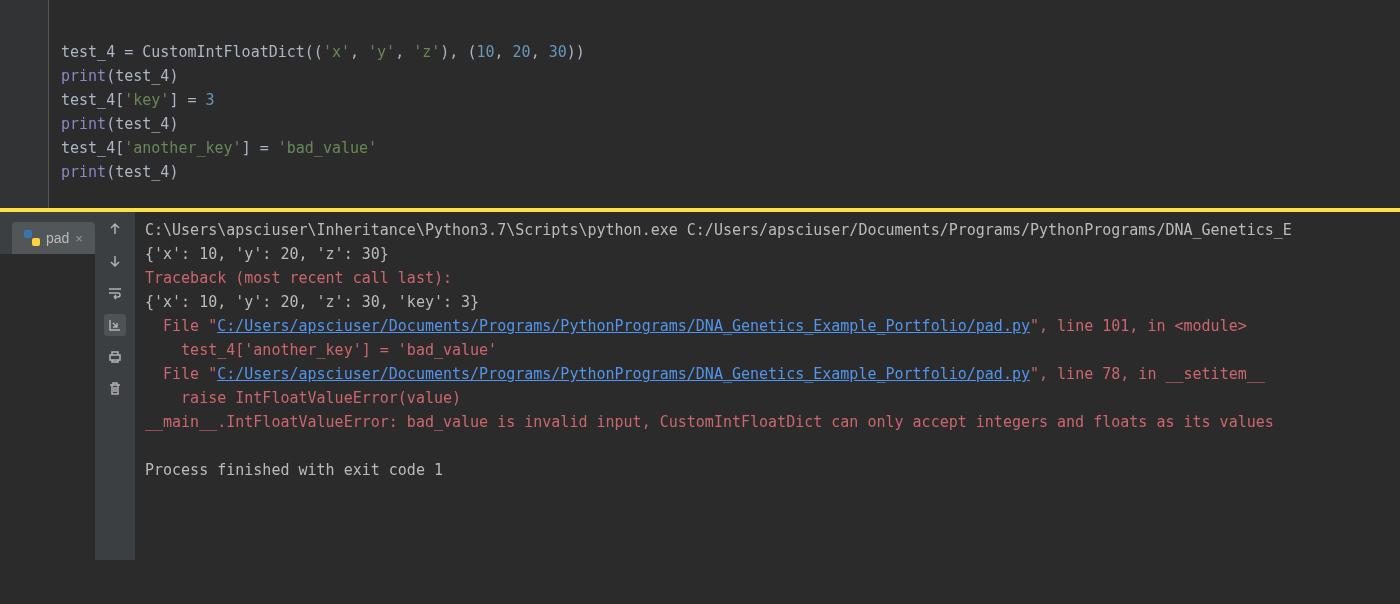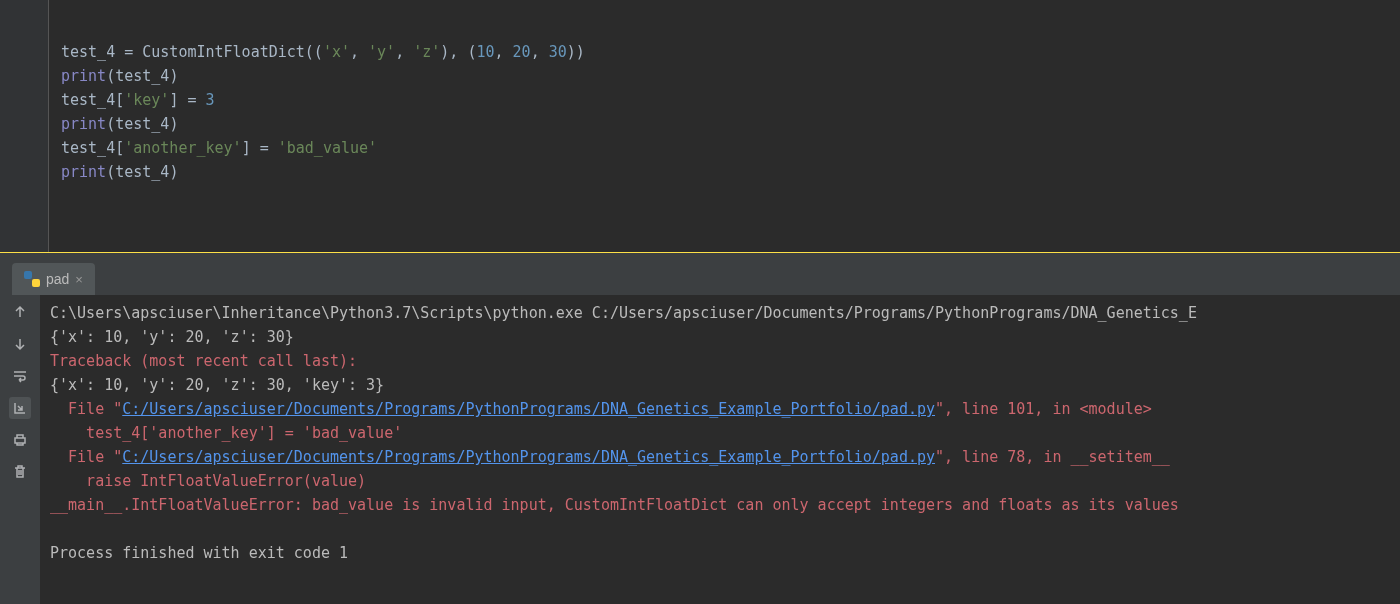--- a/index.html
+++ b/index.html
@@ -5,21 +5,21 @@
 * { margin: 0; padding: 0; box-sizing: border-box; }
 body {
   width: 1400px;
   height: 604px;
   background: #2b2b2b;
   font-family: 'Consolas', 'Menlo', 'Monaco', monospace;
   font-size: 15px;
   overflow: hidden;
 }
 .editor-area {
-  height: 252px;
+  height: 208px;
   background: #2b2b2b;
   position: relative;
   display: flex;
 }
 .gutter-border {
   width: 49px;
   height: 100%;
   border-right: 1px solid #555;
   background: #313335;
 }
@@ -30,23 +30,23 @@
   color: #a9b7c6;
 }
 .c-str { color: #6a8759; }
 .c-num { color: #6897bb; }
 .c-var { color: #a9b7c6; }
 .c-builtin { color: #8888c6; }
 
 .tool-window {
   height: 352px;
   background: #2b2b2b;
-  border-top: 1px solid #fde047;
+  border-top: 4px solid #fde047;
   display: flex;
-  flex-direction: column;
+  flex-direction: row;
 }
 .tab-bar {
   height: 42px;
   background: #3c3f41;
   display: flex;
   align-items: flex-end;
 }
 .tab {
   display: flex;
   align-items: center;

